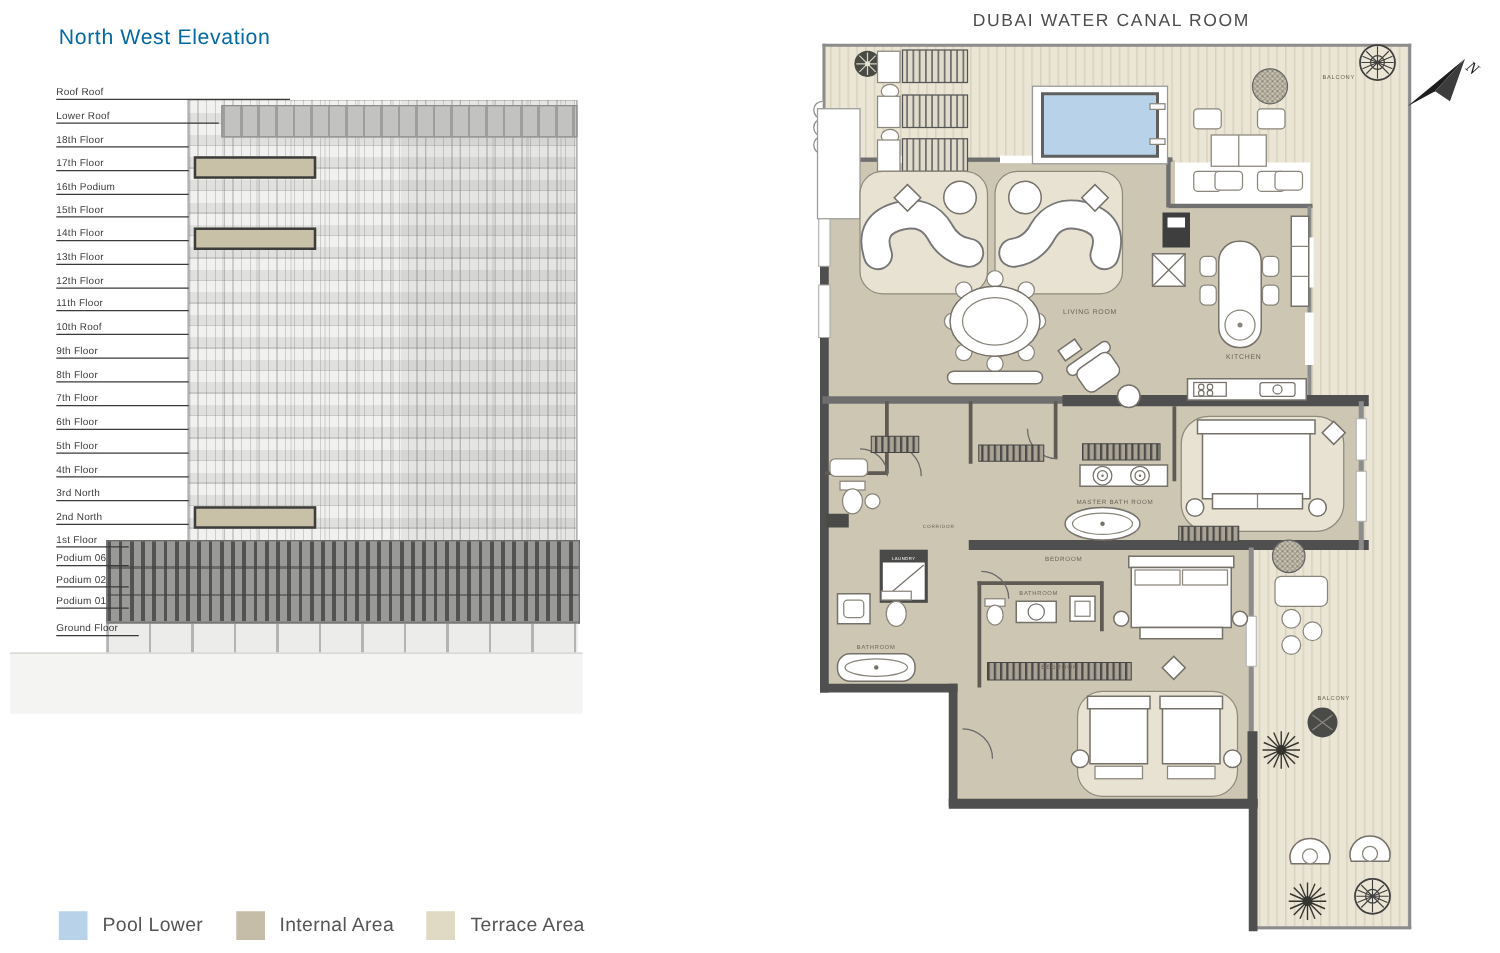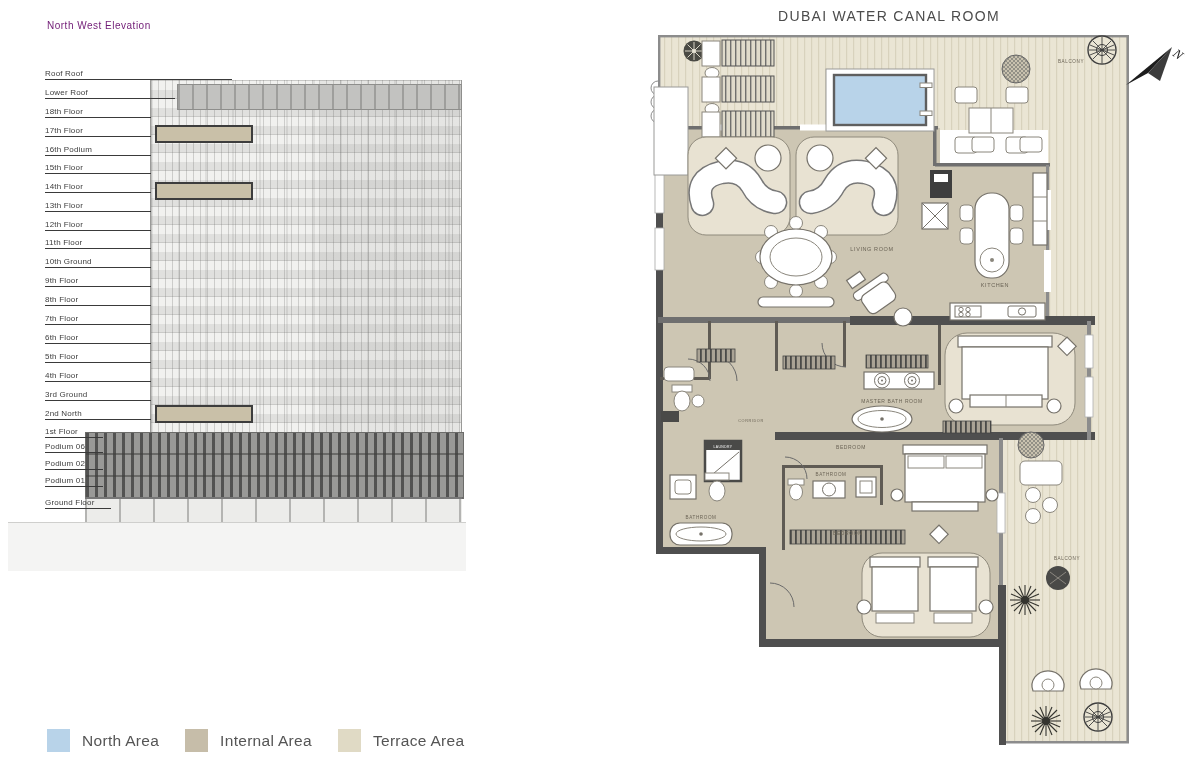--- a/index.html
+++ b/index.html
@@ -1,21 +1,21 @@
 <!DOCTYPE html>
 <html><head>
 <meta charset="utf-8">
 <style>
   html,body{margin:0;padding:0;}
   body{width:1200px;height:762px;background:#ffffff;position:relative;overflow:hidden;
        font-family:"Liberation Sans",sans-serif;}
 
   
   .elev{position:absolute;left:0;top:0;width:560px;height:762px;}
-  .elev-title{position:absolute;left:47px;top:20px;font-size:10px;letter-spacing:.5px;color:#701a75;}
+  .elev-title{position:absolute;left:47px;top:20px;font-size:17px;letter-spacing:.5px;color:#0369a1;}
   .floor-row{position:absolute;left:45px;height:12px;border-bottom:1px solid #3a3a3a;}
   .floor-row span{position:absolute;left:0;bottom:1px;font-size:8px;color:#3d3d3d;letter-spacing:.2px;white-space:nowrap;}
   .w-xl{width:187px}.w-l{width:130px}.w-m{width:106px}.w-s{width:58px}.w-g{width:66px}
 
   .tower{position:absolute;left:150px;top:80px;width:310px;height:352px;
     background:
       repeating-linear-gradient(90deg, rgba(110,110,108,.28) 0 1px, transparent 1px 7px),
       repeating-linear-gradient(90deg, rgba(90,90,88,.12) 0 2px, transparent 2px 27px),
       repeating-linear-gradient(180deg,#c9c9c7 0 1px,#f1f1ef 1px 10px,#e0e0de 10px 18px);
     border-left:1px solid #9a9a98;border-right:1px solid #9a9a98;}
@@ -98,42 +98,42 @@
   <div class="floor-row w-m" style="top:199px">
       <span>13th Floor</span>
     </div>
   <div class="floor-row w-m" style="top:218px">
       <span>12th Floor</span>
     </div>
   <div class="floor-row w-m" style="top:236px">
       <span>11th Floor</span>
     </div>
   <div class="floor-row w-m" style="top:255px">
-      <span>10th Ground</span>
+      <span>10th Roof</span>
     </div>
   <div class="floor-row w-m" style="top:274px">
       <span>9th Floor</span>
     </div>
   <div class="floor-row w-m" style="top:293px">
       <span>8th Floor</span>
     </div>
   <div class="floor-row w-m" style="top:312px">
       <span>7th Floor</span>
     </div>
   <div class="floor-row w-m" style="top:331px">
       <span>6th Floor</span>
     </div>
   <div class="floor-row w-m" style="top:350px">
       <span>5th Floor</span>
     </div>
   <div class="floor-row w-m" style="top:369px">
       <span>4th Floor</span>
     </div>
   <div class="floor-row w-m" style="top:388px">
-      <span>3rd Ground</span>
+      <span>3rd North</span>
     </div>
   <div class="floor-row w-m" style="top:407px">
       <span>2nd North</span>
     </div>
   <div class="floor-row w-s" style="top:425px">
       <span>1st Floor</span>
     </div>
   <div class="floor-row w-s" style="top:440px">
       <span>Podium 06</span>
     </div>
@@ -143,21 +143,21 @@
   <div class="floor-row w-s" style="top:474px">
       <span>Podium 01</span>
     </div>
   <div class="floor-row w-g" style="top:496px">
       <span>Ground Floor</span>
     </div>
 
   <div class="legend">
     <div class="legend-item">
       <div class="legend-swatch" style="background: rgb(184, 211, 233);"></div>
-      <div class="legend-label">North Area</div>
+      <div class="legend-label">Pool Lower</div>
     </div>
     <div class="legend-item">
       <div class="legend-swatch" style="background: rgb(198, 189, 169);"></div>
       <div class="legend-label">Internal Area</div>
     </div>
     <div class="legend-item">
       <div class="legend-swatch" style="background: rgb(224, 218, 197);"></div>
       <div class="legend-label">Terrace Area</div>
     </div>
   </div>

